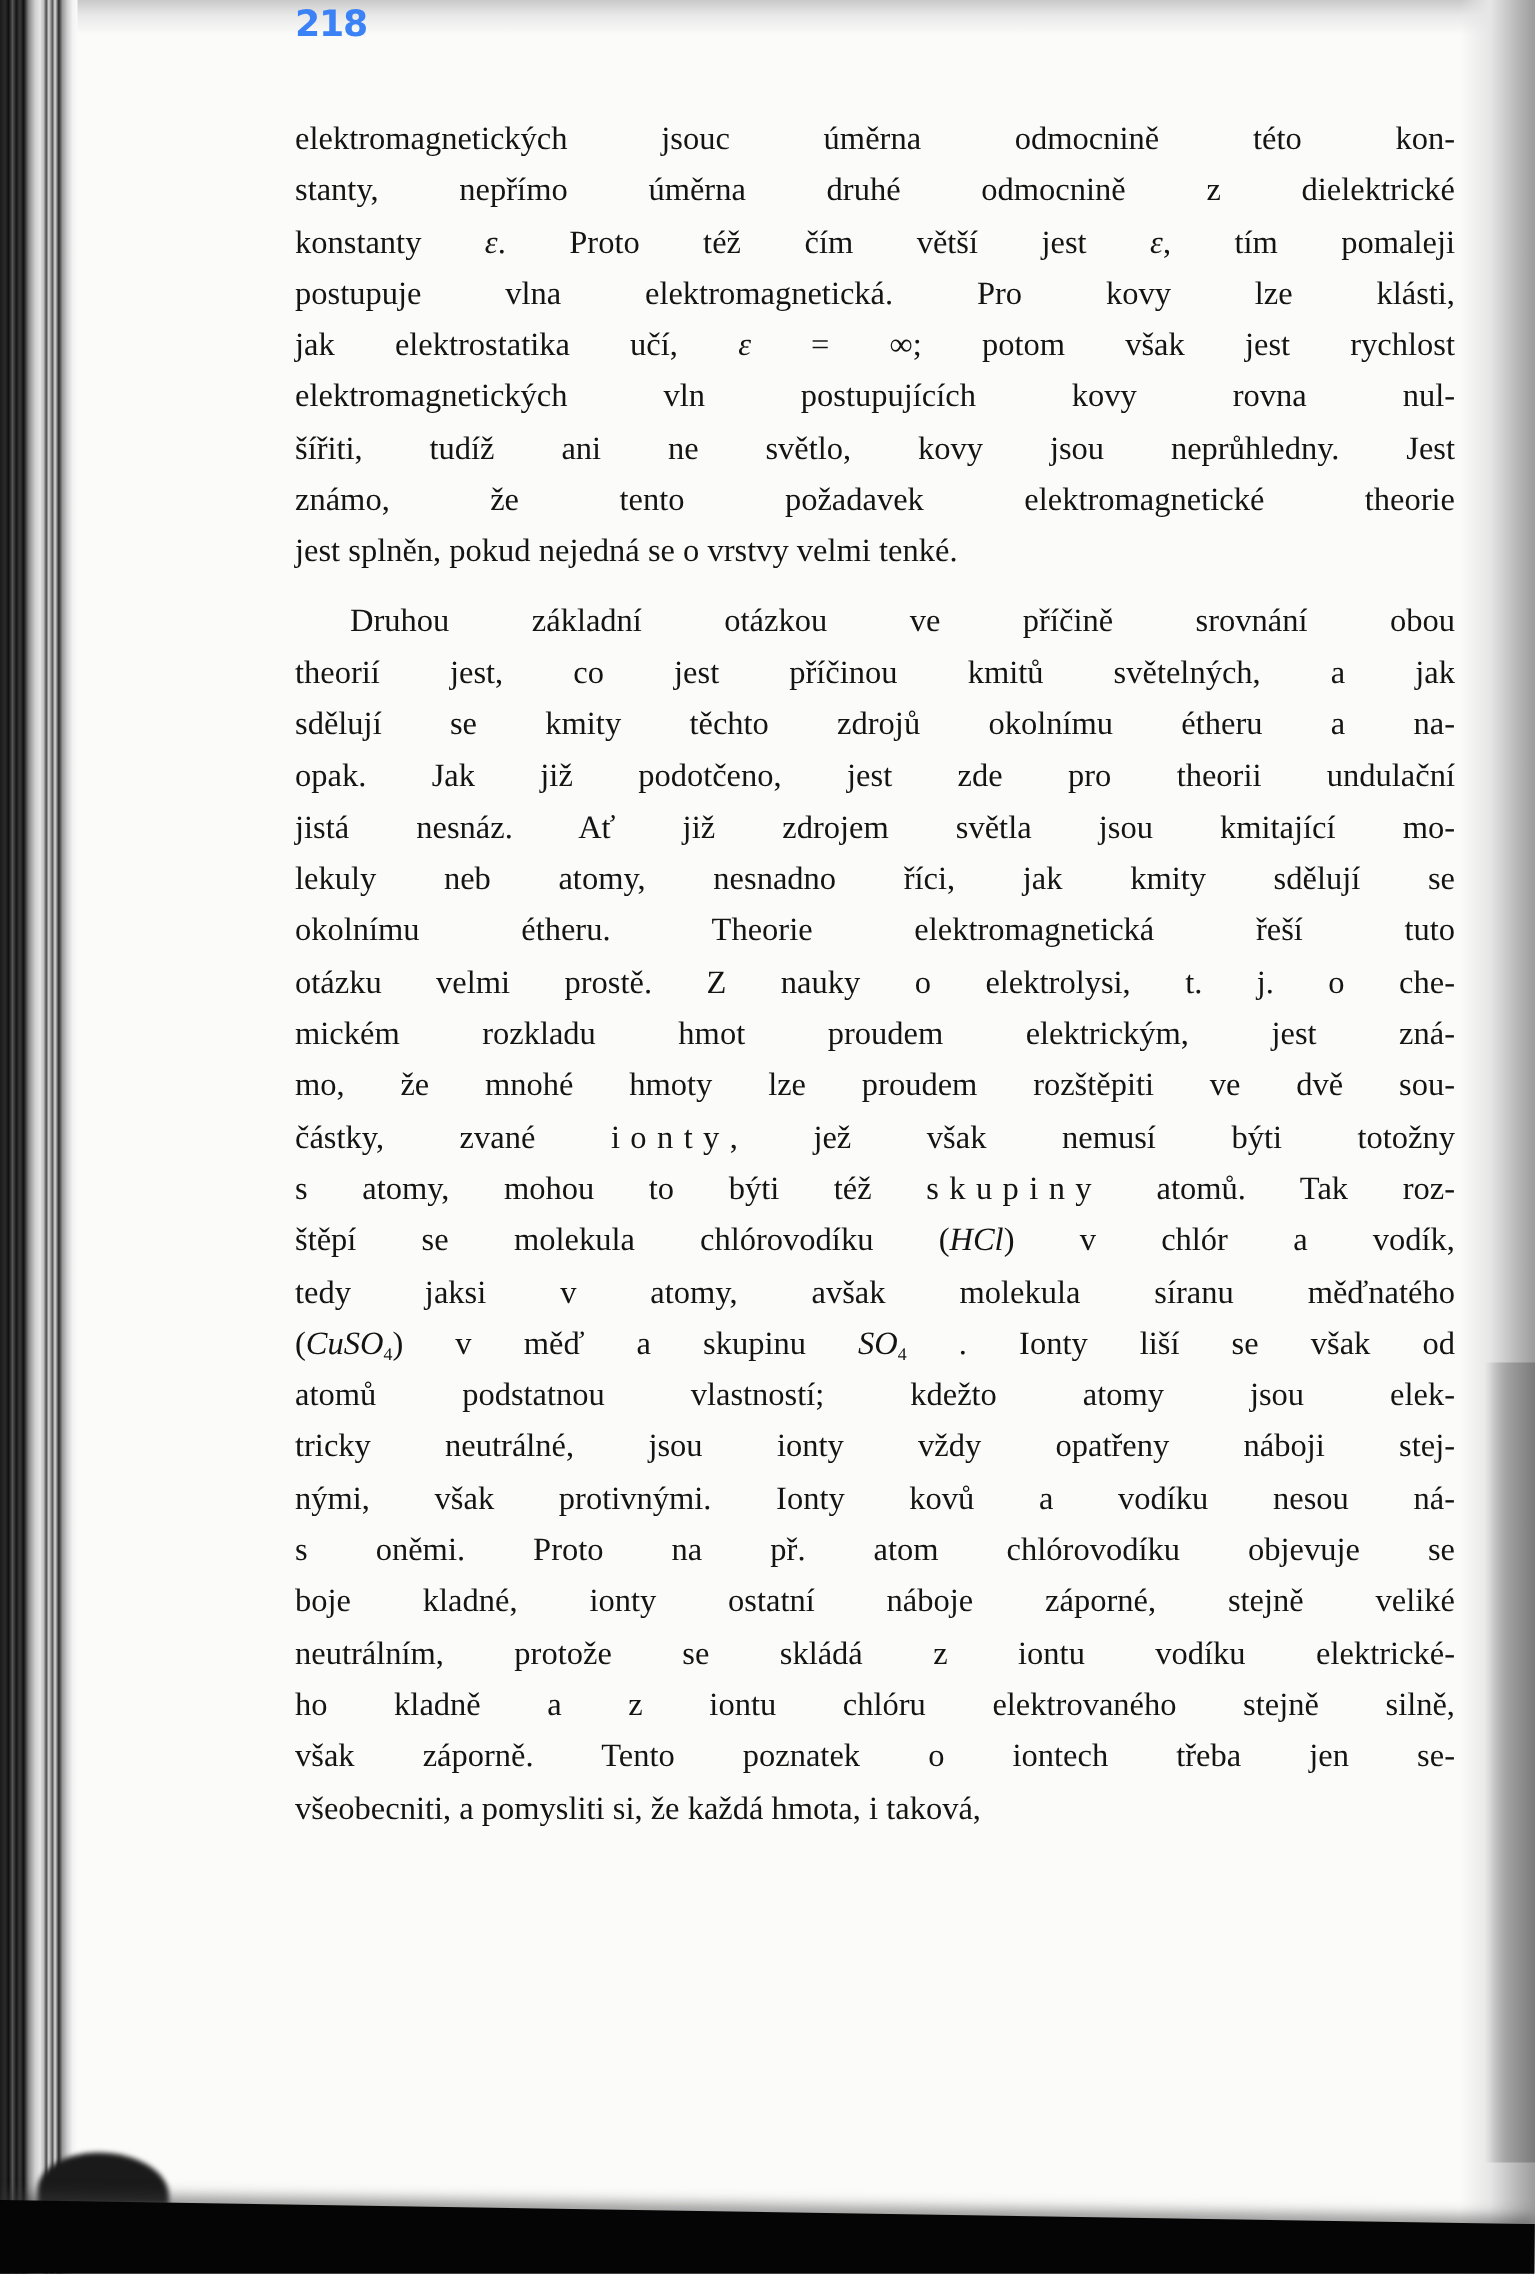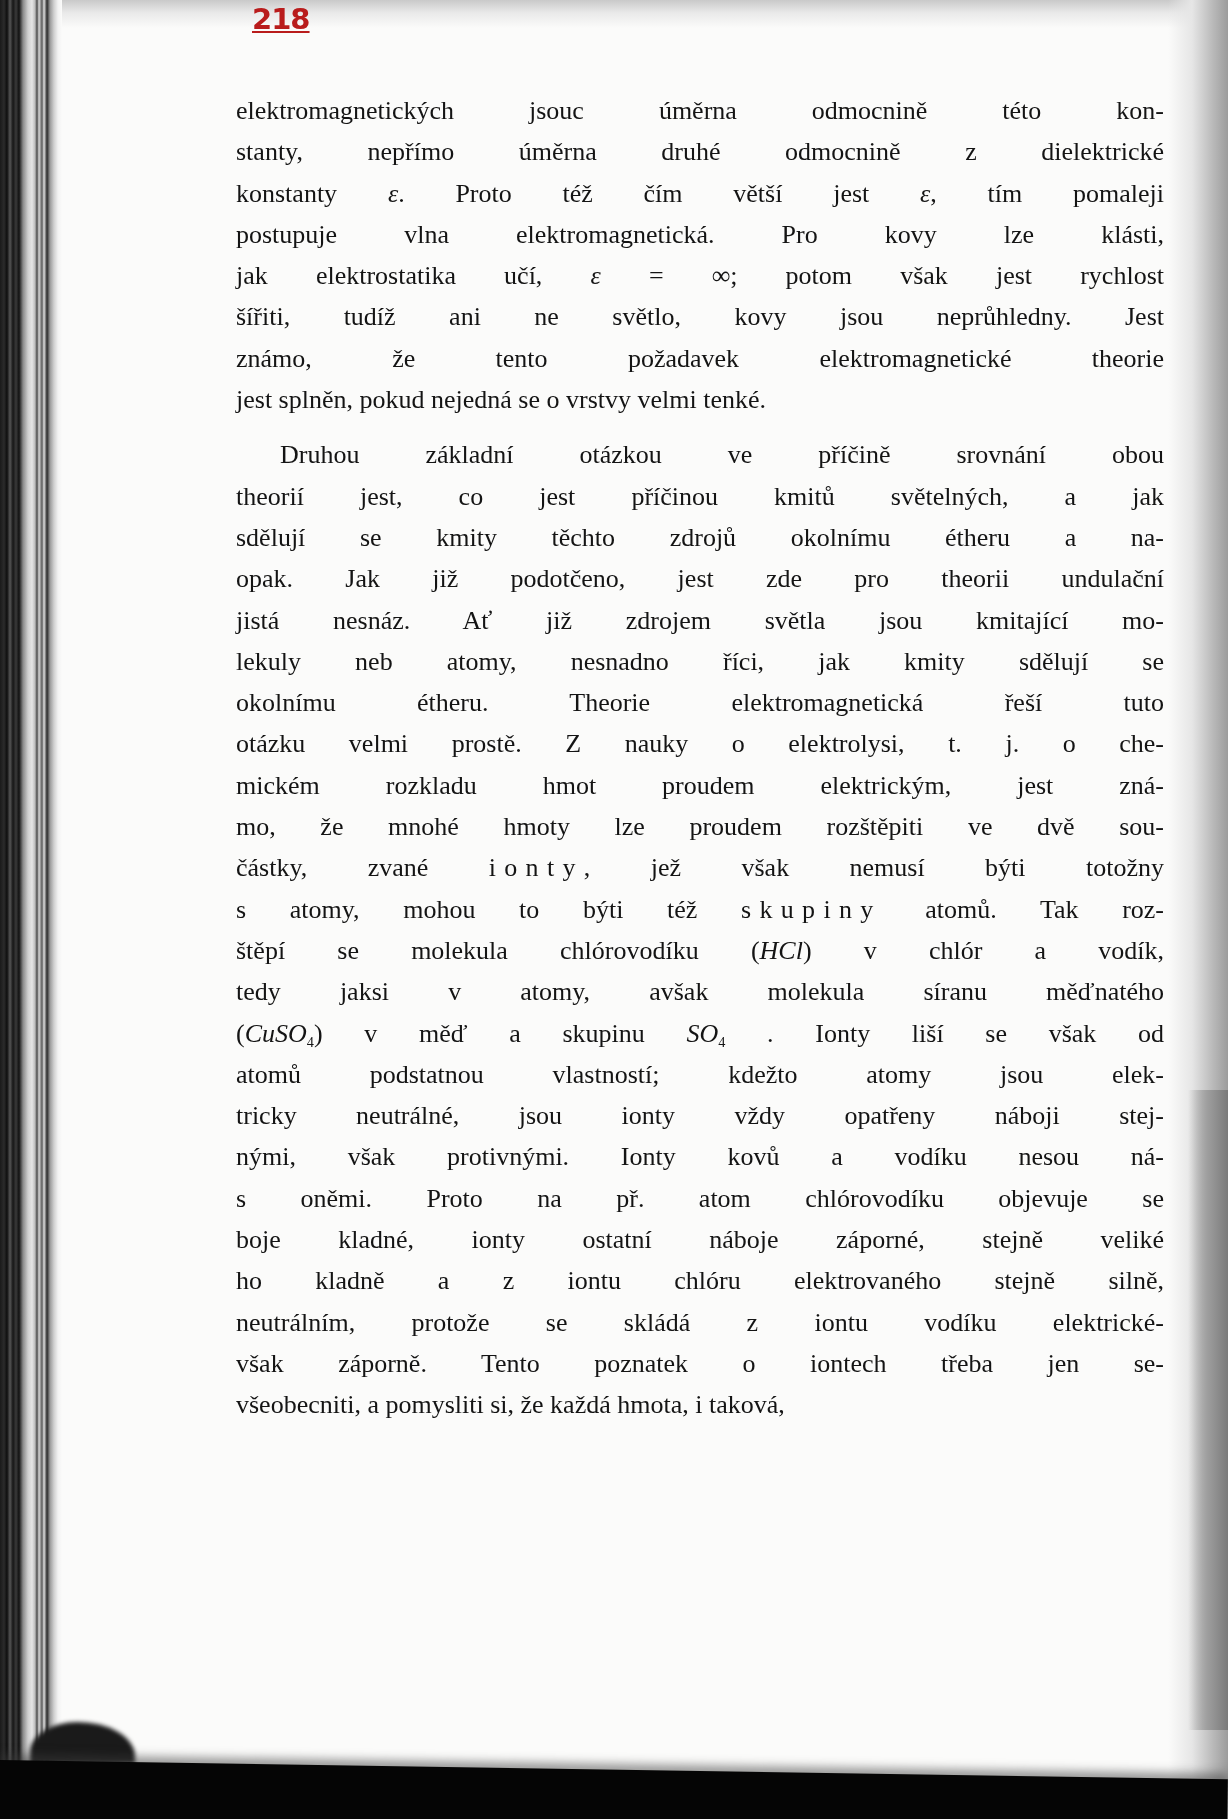--- a/index.html
+++ b/index.html
@@ -35,23 +35,23 @@
     background: #050505;
     transform: rotate(0.9deg); transform-origin: 0 0;
     box-shadow: 0 -6px 10px rgba(60,60,60,0.5);
   }
   .corner-smudge {
     position: absolute; left: 30px; top: 1722px; width: 105px; height: 42px;
     background: #1a1a1a; border-radius: 50% 60% 0 0 / 80% 90% 0 0;
     filter: blur(2px);
   }
   .page-number {
-    position: absolute; left: 252px; top: 2px;
+    position: absolute; left: 236px; top: 2px;
     font-family: "DejaVu Sans", sans-serif; font-weight: bold;
-    font-size: 29px; letter-spacing: -1px; color: #b91c1c; text-decoration: underline;
+    font-size: 29px; letter-spacing: -1px; color: #3b82f6;
   }
   .text {
     position: absolute; left: 236px; top: 90px; width: 928px;
     font-size: 26px; line-height: 41.3px;
   }
   .line {
     display: block; text-align: justify; text-align-last: justify;
     white-space: nowrap; height: 41.3px; overflow: visible;
   }
   .line.last { text-align-last: left; }
@@ -73,20 +73,21 @@
 
 <div class="page-number">218</div>
 
 <div class="text" id="body-text">
     <div>
       <span class="line"><span>elektromagnetických jsouc úměrna odmocnině této kon-</span></span>
       <span class="line"><span>stanty, nepřímo úměrna druhé odmocnině z dielektrické</span></span>
       <span class="line"><span>konstanty </span><span class="it">ε</span><span>. Proto též čím větší jest </span><span class="it">ε</span><span>, tím pomaleji</span></span>
       <span class="line"><span>postupuje vlna elektromagnetická. Pro kovy lze klásti,</span></span>
       <span class="line"><span>jak elektrostatika učí, </span><span class="it">ε</span><span> = ∞; potom však jest rychlost</span></span>
+      <span class="line"><span>elektromagnetických vln postupujících kovy rovna nul-</span></span>
       <span class="line"><span>šířiti, tudíž ani ne světlo, kovy jsou neprůhledny. Jest</span></span>
       <span class="line"><span>známo, že tento požadavek elektromagnetické theorie</span></span>
       <span class="line last"><span>jest splněn, pokud nejedná se o vrstvy velmi tenké.</span></span>
     </div>
     <div class="para-gap"></div>
     <div>
       <span class="line indent"><span>Druhou základní otázkou ve příčině srovnání obou</span></span>
       <span class="line"><span>theorií jest, co jest příčinou kmitů světelných, a jak</span></span>
       <span class="line"><span>sdělují se kmity těchto zdrojů okolnímu étheru a na-</span></span>
       <span class="line"><span>opak. Jak již podotčeno, jest zde pro theorii undulační</span></span>
@@ -99,18 +100,18 @@
       <span class="line"><span>částky, zvané </span><span class="spaced">ionty</span><span>, jež však nemusí býti totožny</span></span>
       <span class="line"><span>s atomy, mohou to býti též </span><span class="spaced">skupiny</span><span> atomů. Tak roz-</span></span>
       <span class="line"><span>štěpí se molekula chlórovodíku (</span><span class="it">HCl</span><span>) v chlór a vodík,</span></span>
       <span class="line"><span>tedy jaksi v atomy, avšak molekula síranu měďnatého</span></span>
       <span class="line"><span>(</span><span class="it">CuSO</span><sub>4</sub><span>) v měď a skupinu </span><span class="it">SO</span><sub>4</sub><span> . Ionty liší se však od</span></span>
       <span class="line"><span>atomů podstatnou vlastností; kdežto atomy jsou elek-</span></span>
       <span class="line"><span>tricky neutrálné, jsou ionty vždy opatřeny náboji stej-</span></span>
       <span class="line"><span>nými, však protivnými. Ionty kovů a vodíku nesou ná-</span></span>
       <span class="line"><span>s oněmi. Proto na př. atom chlórovodíku objevuje se</span></span>
       <span class="line"><span>boje kladné, ionty ostatní náboje záporné, stejně veliké</span></span>
+      <span class="line"><span>neutrálním, protože se skládá z iontu vodíku elektrické-</span></span>
       <span class="line"><span>ho kladně a z iontu chlóru elektrovaného stejně silně,</span></span>
-      <span class="line"><span>neutrálním, protože se skládá z iontu vodíku elektrické-</span></span>
       <span class="line"><span>však záporně. Tento poznatek o iontech třeba jen se-</span></span>
       <span class="line last"><span>všeobecniti, a pomysliti si, že každá hmota, i taková,</span></span>
     </div>
   </div>
 
 </body></html>

